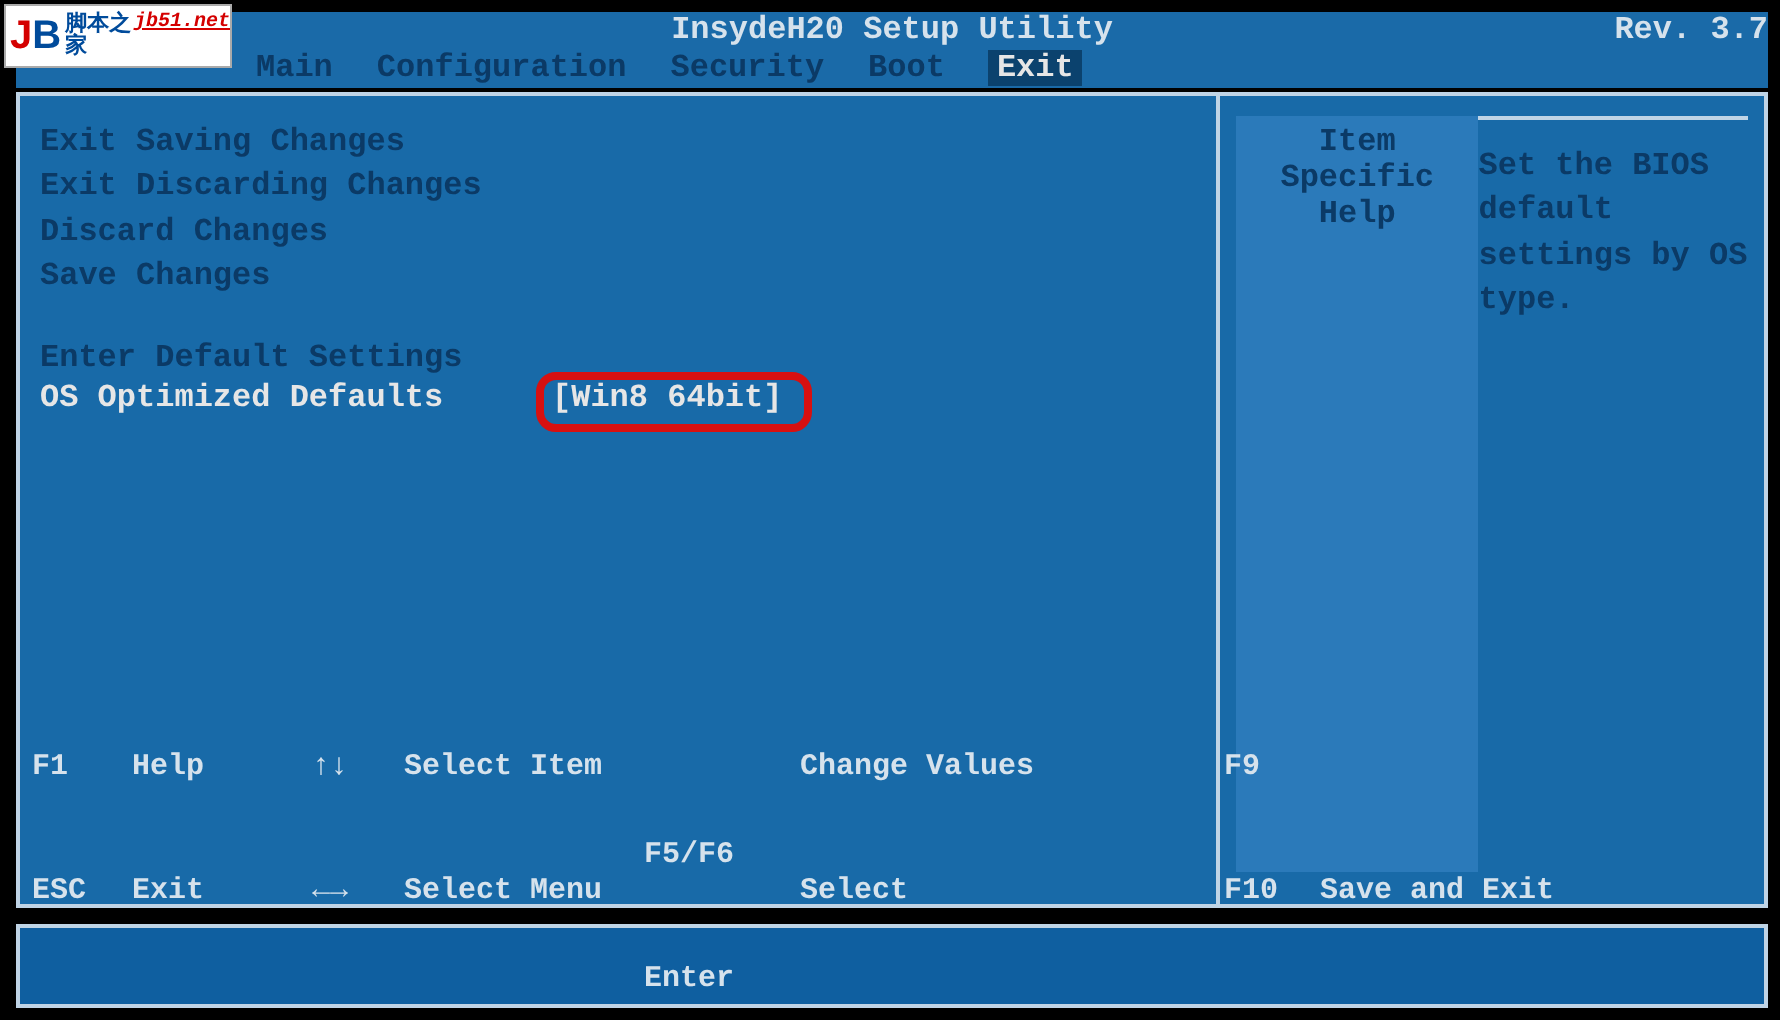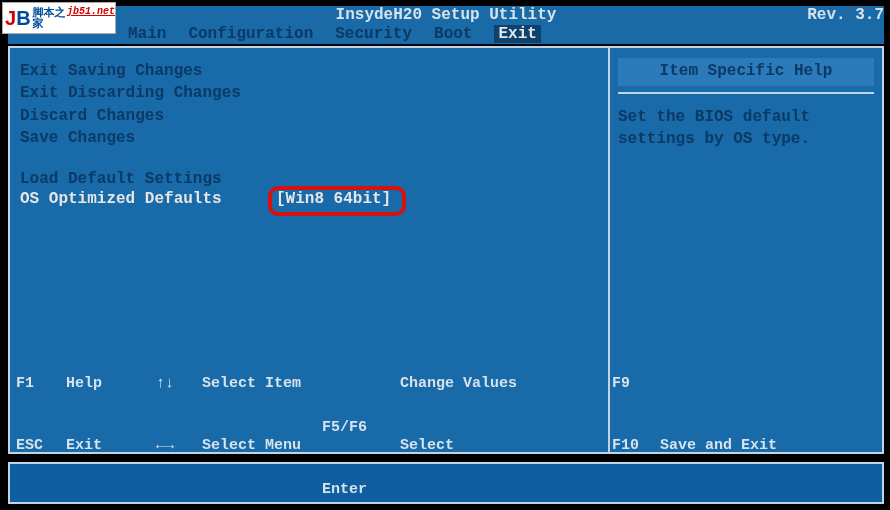--- a/index.html
+++ b/index.html
@@ -107,21 +107,21 @@
   .left-pane {
     flex: 0 0 602px;
     padding: 12px 10px;
     position: relative;
   }
   .right-pane {
     flex: 1;
     border-left: none;
     padding: 10px 8px;
     display: flex;
-    flex-direction: column;
+    flex-direction: row;
   }
   .right-pane .help-title {
     text-align: center;
     color: #0b3a66;
     background: #2b7aba;
     padding: 4px 0 6px;
     margin-bottom: 6px;
   }
   .right-pane .help-body {
     border-top: 2px solid #bfd4e6;
@@ -209,21 +209,21 @@
     <span class="tab active">Exit</span>
   </div>
 
   <div class="main">
     <div class="left-pane">
       <div class="menu-item">Exit Saving Changes</div>
       <div class="menu-item">Exit Discarding Changes</div>
       <div class="menu-item">Discard Changes</div>
       <div class="menu-item">Save Changes</div>
       <div class="menu-spacer"></div>
-      <div class="menu-item">Load Default Settings</div>
+      <div class="menu-item">Enter Default Settings</div>
       <div class="menu-row">
         <span class="label">OS Optimized Defaults</span>
         <span class="value">[Win8 64bit]</span>
       </div>
       <div class="highlight-ring"></div>
     </div>
 
     <div class="right-pane">
       <div class="help-title">Item Specific Help</div>
       <div class="help-body">

